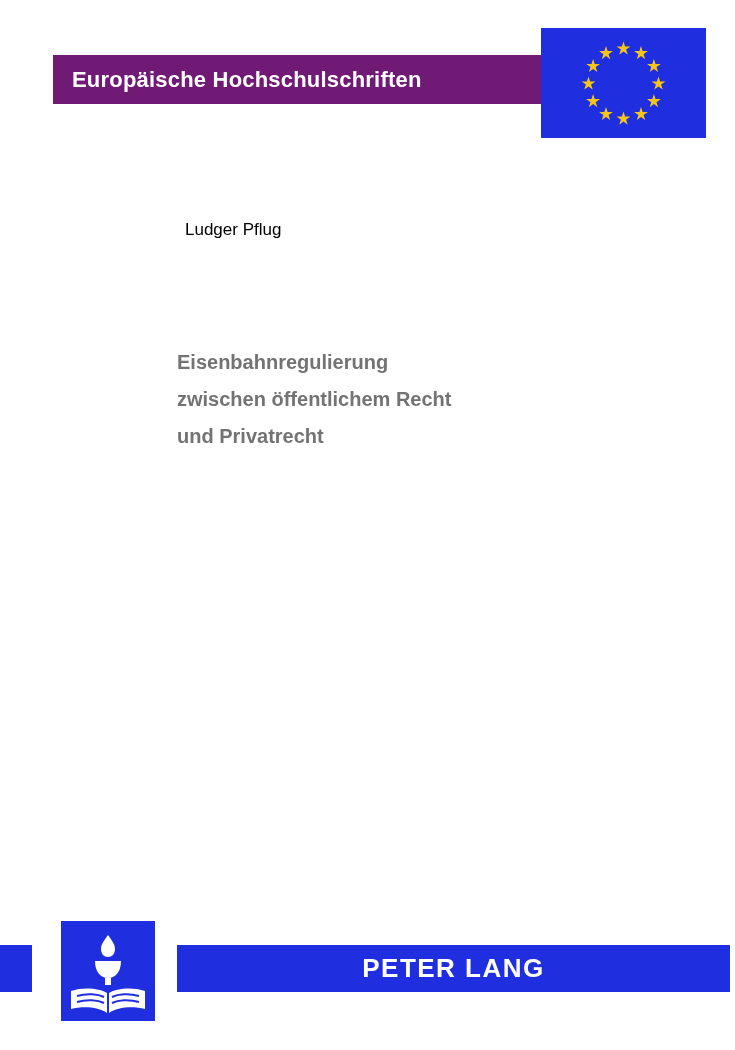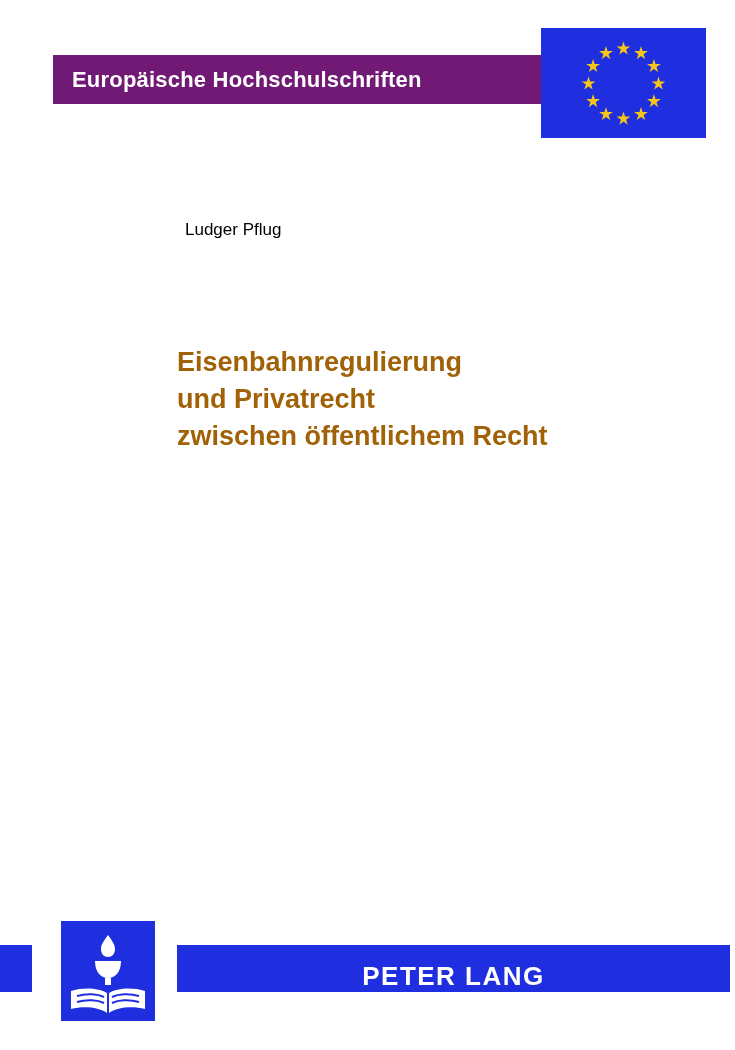--- a/index.html
+++ b/index.html
@@ -64,39 +64,39 @@
     color: #000000;
     white-space: nowrap;
   }
 
   
   .title {
     position: absolute;
     left: 177px;
     top: 344px;
     width: 520px;
-    font-size: 27px;
+    font-size: 20px;
     font-weight: bold;
     line-height: 37px;
-    color: #a16207;
+    color: #737373;
   }
   .title .line {
     display: block;
   }
 
   
   .publisher-bar {
     position: absolute;
     left: 177px;
     top: 945px;
     width: 553px;
     height: 47px;
     background: #1f2fe0;
     display: flex;
-    align-items: flex-end;
+    align-items: center;
     justify-content: center;
   }
   .publisher-bar .publisher-text {
     color: #ffffff;
     font-size: 26px;
     font-weight: bold;
     letter-spacing: 1.5px;
     white-space: nowrap;
   }
 
@@ -152,22 +152,22 @@
         <polygon points="52.1,30.9 53.7,35.9 59.0,35.9 54.7,39.0 56.3,44.0 52.1,40.9 47.9,44.0 49.5,39.0 45.2,35.9 50.5,35.9"></polygon>
         <polygon points="65.0,18.1 66.6,23.1 71.9,23.1 67.6,26.2 69.2,31.2 65.0,28.1 60.8,31.2 62.4,26.2 58.1,23.1 63.4,23.1"></polygon>
       </g>
     </svg>
   </div>
 
   <div class="author">Ludger Pflug</div>
 
   <div class="title">
     <span class="line">Eisenbahnregulierung</span>
+    <span class="line">zwischen öffentlichem Recht</span>
     <span class="line">und Privatrecht</span>
-    <span class="line">zwischen öffentlichem Recht</span>
   </div>
 
   <div class="bar-stub"></div>
 
   <div class="logo">
     <svg viewBox="0 0 94 100" xmlns="http://www.w3.org/2000/svg" aria-hidden="true">
       <rect x="0" y="0" width="94" height="100" fill="#1f2fe0"></rect>
       <g fill="#ffffff">
 
         <path d="M47 14 C43 20 40 23 40 28 C40 33 43 36 47 36 C51 36 54 33 54 28 C54 23 51 20 47 14 Z"></path>

